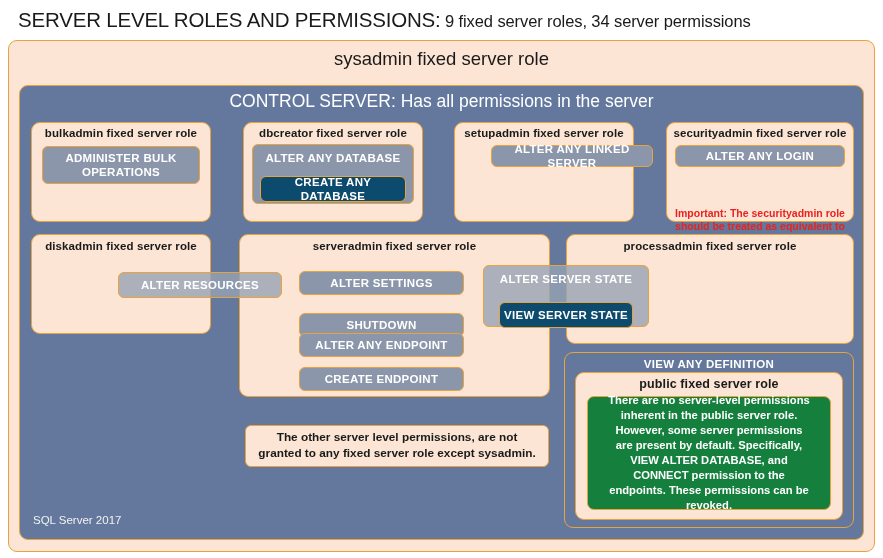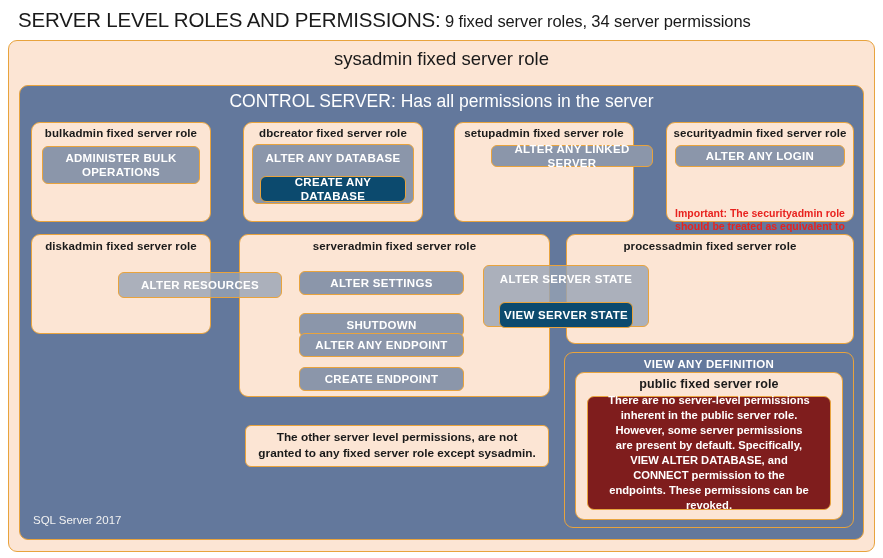--- a/index.html
+++ b/index.html
@@ -144,21 +144,21 @@
     right: 0;
     text-align: center;
     color: #ffffff;
     font-size: 11.5px;
     font-weight: bold;
     letter-spacing: 0.3px;
   }
   .pub-body {
     position: absolute;
     box-sizing: border-box;
-    background: #7f1d1d;
+    background: #15803d;
     border: 1.4px solid #e8a33d;
     border-radius: 7px;
     color: #ffffff;
     font-weight: bold;
     font-size: 11.2px;
     text-align: center;
     line-height: 1.35;
     display: flex;
     align-items: center;
     justify-content: center;

